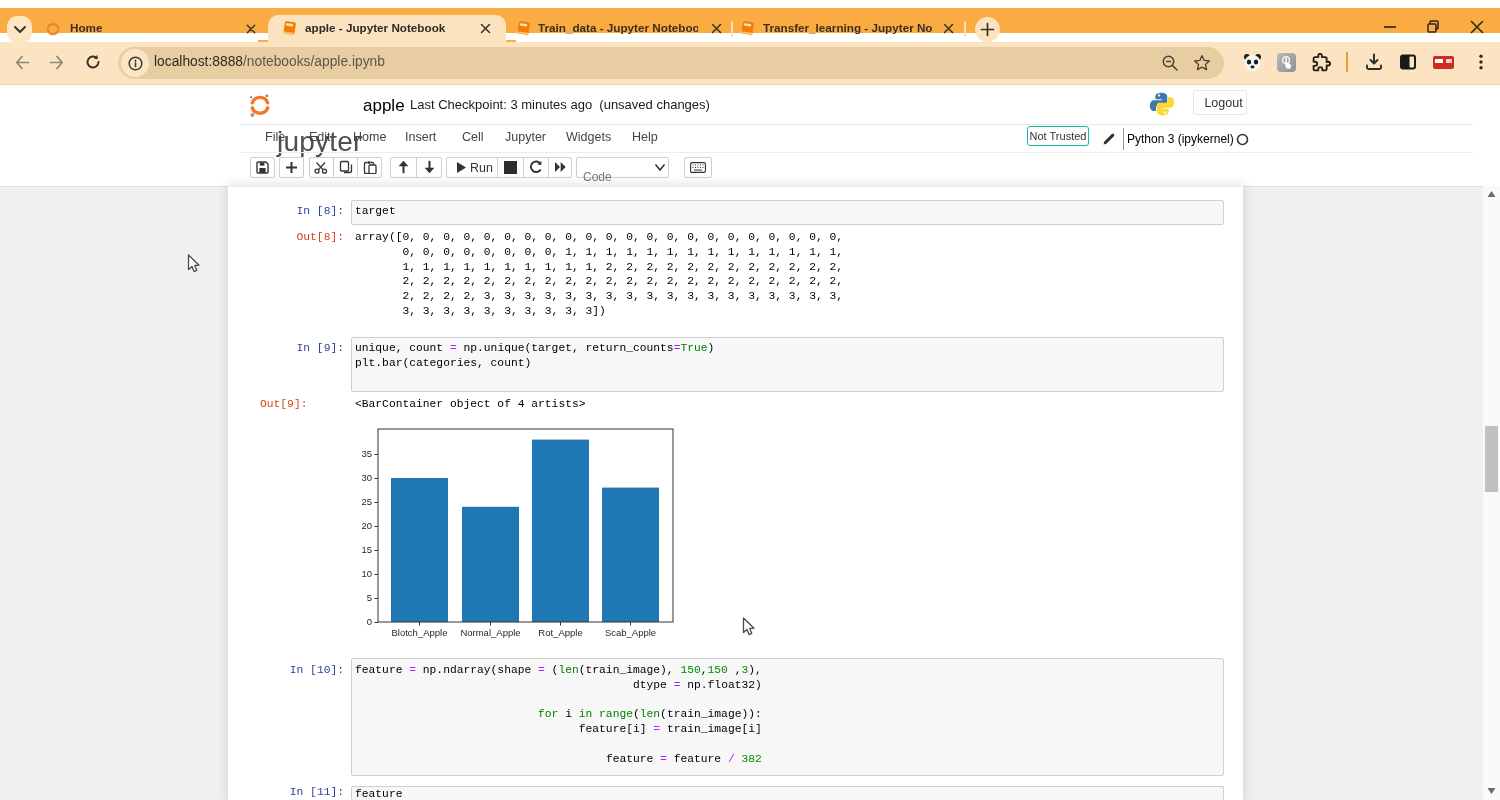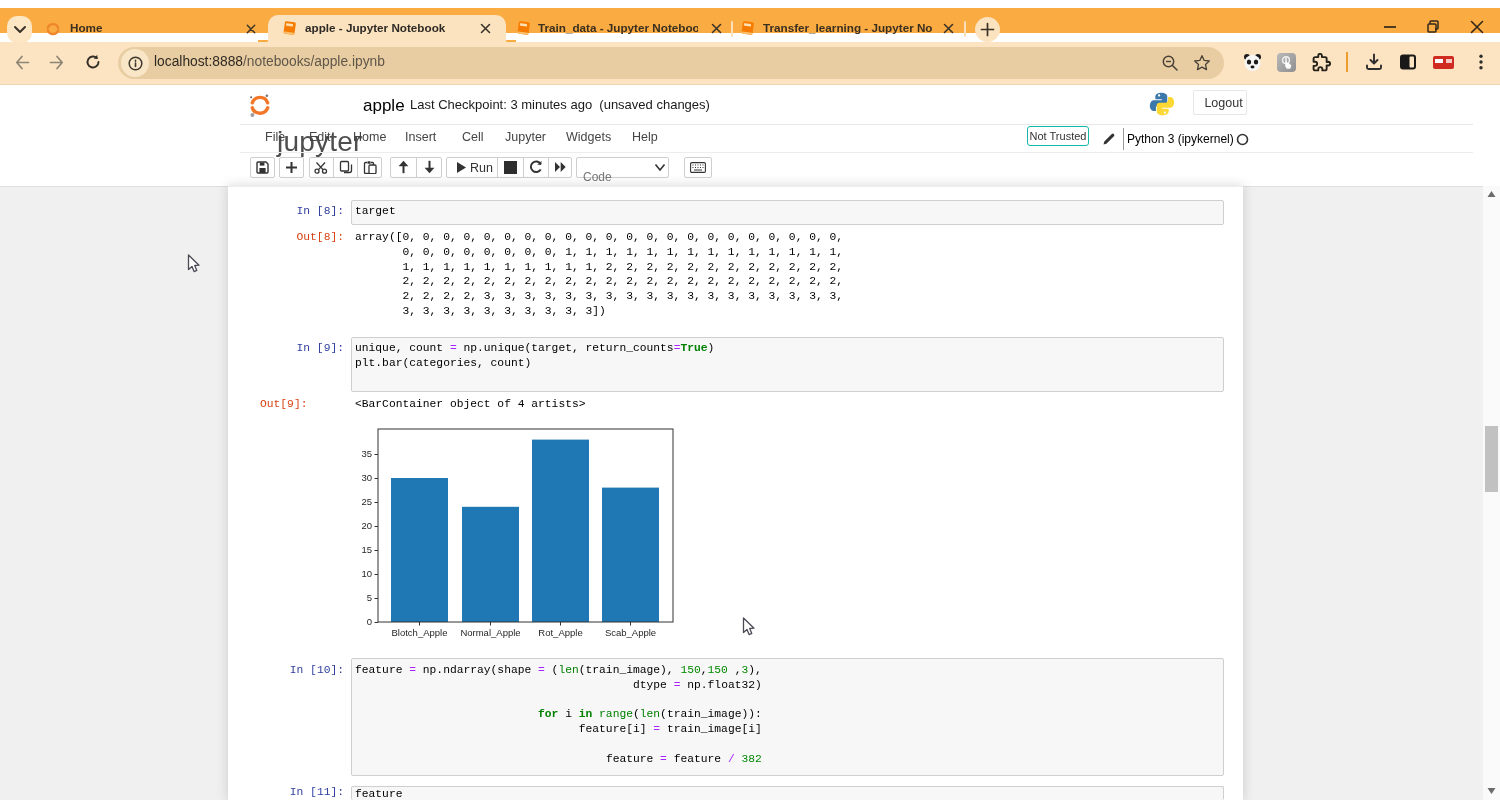--- a/index.html
+++ b/index.html
@@ -19,21 +19,21 @@
   #nbcontainer { position:absolute; left:228px; top:0; width:1015px; height:614px; background:#fff; box-shadow:0 0 10px 1px rgba(87,87,87,0.2); }
 
   .code, pre { font-family:"Liberation Mono",monospace; font-size:11.3px; line-height:14.75px; }
   pre { white-space:pre; }
   .prompt-in { color:#303f9f; }
   .prompt-out { color:#d84315; }
   .inputbox { position:absolute; background:#f7f7f7; border:1px solid #cfcfcf; border-radius:2px; }
   .cm-com { color:#408080; font-style:italic; }
   .cm-op { color:#aa22ff; }
   .cm-num { color:#080; }
-  .cm-kw { color:#008000; font-weight:bold; }
+  .cm-kw { color:#008000; font-weight:normal; }
   .cm-bu { color:#008000; }
 
   
   .tbtn { position:absolute; top:72px; height:21px; background:#fff; border:1px solid #cfcfcf; border-radius:2px; }
   .menuitem { position:absolute; top:45px; font-size:12.5px; color:#444; }
 </style>
 </head>
 <body>
 <div id="root">
   <div id="tabbar">

